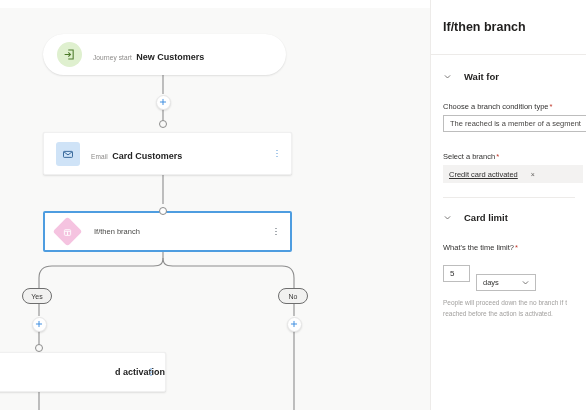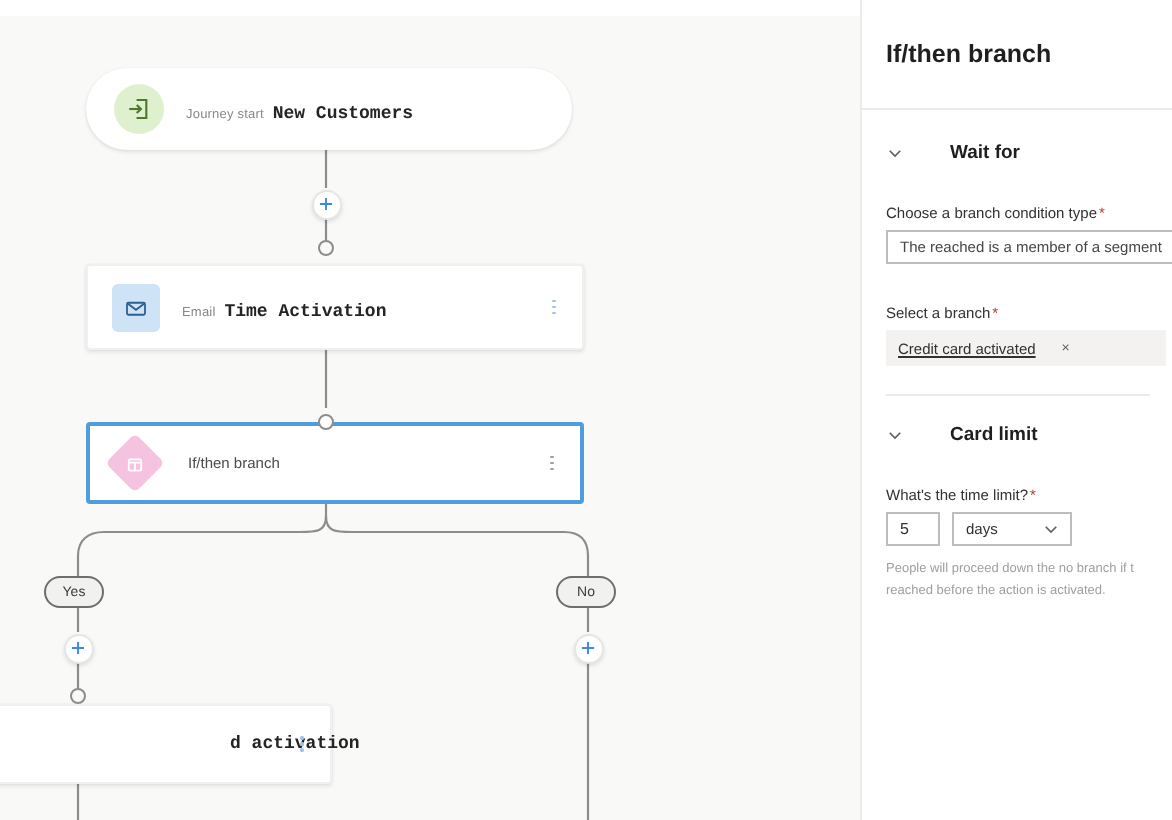--- a/index.html
+++ b/index.html
@@ -117,21 +117,20 @@
     color: #8a8886;
     letter-spacing: .1px;
     white-space: nowrap;
   }
   .node-title {
     font-size: 9px;
     font-weight: bold;
     color: #242424;
     white-space: nowrap;
     margin-top: 1px;
-    font-family: Liberation Mono, monospace;
   }
   .node-title.single { margin-top: 0; }
   .node-label-plain {
     margin-left: 16px;
     font-size: 7.5px;
     color: #4a4a48;
     white-space: nowrap;
   }
 
   .kebab {
@@ -218,21 +217,21 @@
     font-weight: bold;
     color: #201f1e;
   }
   #panel-body {
     padding: 16px 0 0 12px;
   }
 
   .section-head {
     display: flex;
     align-items: center;
-    gap: 23px;
+    gap: 12px;
     margin-bottom: 14px;
   }
   .section-head .chev { color: #605e5c; display: flex; }
   .section-head .lbl {
     font-size: 9.5px;
     font-weight: bold;
     color: #201f1e;
   }
 
   .field { margin-bottom: 14px; }
@@ -302,20 +301,21 @@
     width: 60px; height: 17px;
     border: 1px solid #bdbdbd;
     background: #ffffff;
     box-sizing: border-box;
     font-size: 7.5px;
     color: #323130;
     display: flex;
     align-items: center;
     justify-content: space-between;
     padding: 0 5px 0 6px;
+    margin-top: 18px;
   }
   .unit-select .chev { color: #605e5c; display: flex; }
 
   .help-text {
     margin-top: 7px;
     width: 150px;
     font-size: 6.5px;
     line-height: 1.65;
     color: #a19f9d;
     white-space: nowrap;
@@ -368,21 +368,21 @@
 
       <div class="node rect" id="node-email">
         <span class="icon-wrap icon-square">
           <svg width="12" height="12" viewBox="0 0 16 16" fill="none" stroke="currentColor" stroke-width="1.2">
             <rect x="2" y="4.5" width="12" height="8" rx="1"></rect>
             <path d="M2.6 5.2L8 9.2L13.4 5.2"></path>
           </svg>
         </span>
         <span class="node-text">
           <span class="node-kicker">Email</span>
-          <span class="node-title">Time Activation</span>
+          <span class="node-title">Card Customers</span>
         </span>
         <span class="kebab">
           <i></i>
             <i></i>
             <i></i>
         </span>
       </div>
 
       <div class="node rect selected" id="node-branch">
         <span class="icon-wrap icon-diamond">

